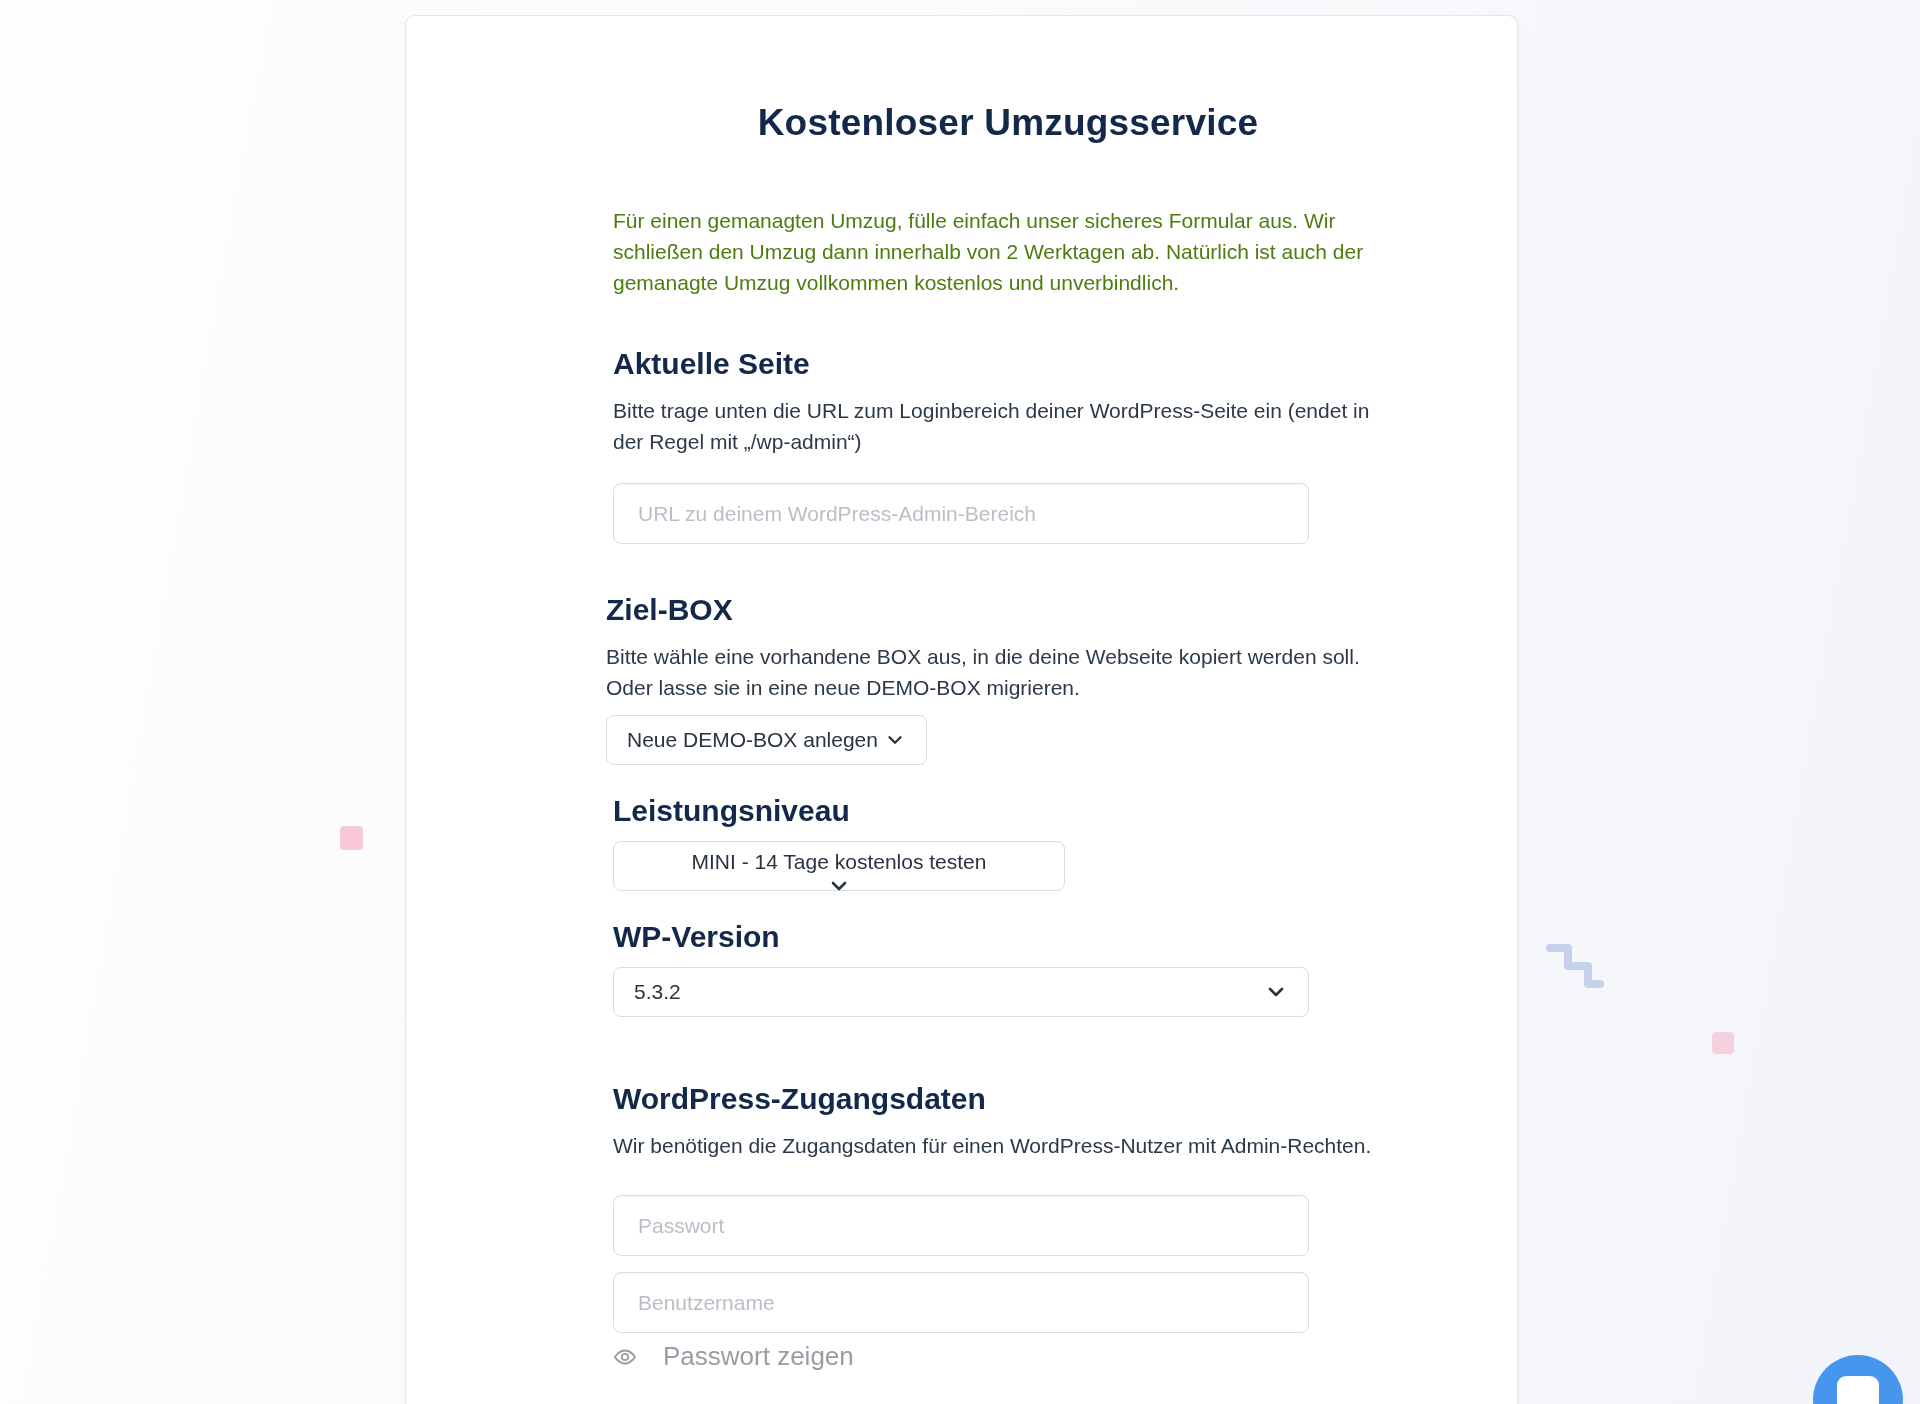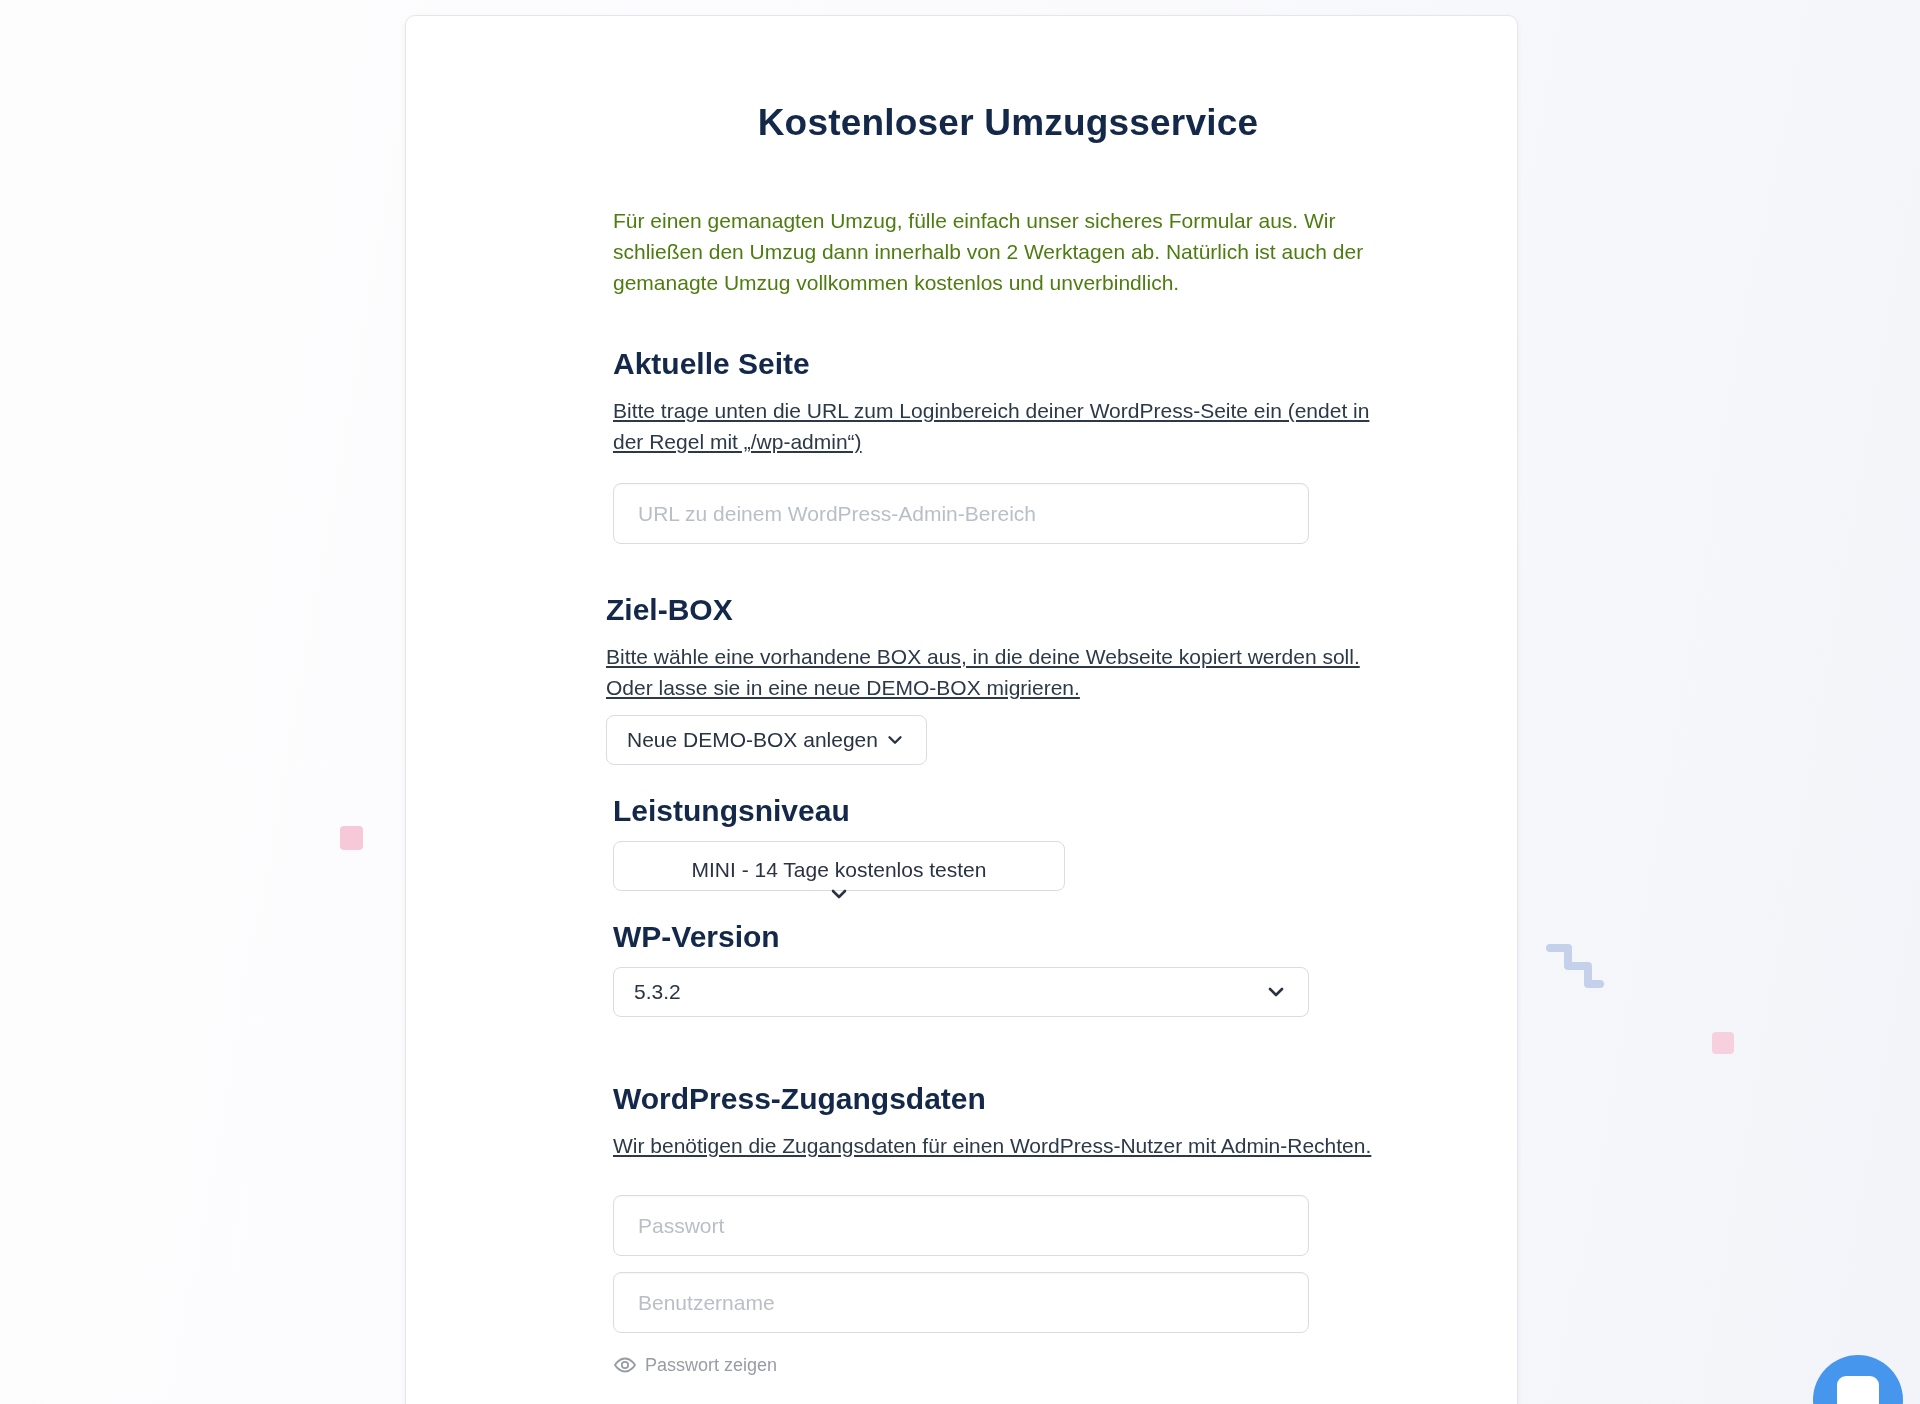--- a/index.html
+++ b/index.html
@@ -62,21 +62,20 @@
   .h-ziel       { margin-top: 48px; margin-left: -7px; }
   .h-leistung   { margin-top: 28px; }
   .h-wp         { margin-top: 28px; }
   .h-creds      { margin-top: 64px; }
   .desc {
     margin-top: 13px;
     font-size: 21px;
     line-height: 31px;
     color: #2c3948;
     width: 790px;
-    text-decoration: underline;
   }
   .desc.ziel { margin-left: -7px; }
 
   .text-input {
     display: block;
     margin-top: 26px;
     width: 696px; height: 61px;
     border: 1px solid #d9dce1;
     border-radius: 8px;
     background: #fff;
@@ -92,38 +91,38 @@
   .text-input.pass  { margin-top: 34px; }
 
   .select-box {
     margin-top: 12px;
     height: 50px;
     border: 1px solid #d9dce1;
     border-radius: 8px;
     background: #fff;
     display: inline-flex;
     align-items: center;
-    padding: 16px 20px;
+    padding: 8px 20px;
     font-size: 21px;
     color: #2a3342;
     cursor: pointer;
     user-select: none;
     text-align: center;
   }
   .select-box .chev { display: inline-flex; flex: 0 0 auto; }
   .select-demo { margin-left: -7px; gap: 6px; }
   .select-mini { width: 452px; justify-content: space-between; flex-direction: column; }
   .select-wp   { width: 696px; justify-content: space-between; }
 
   .show-pass {
-    margin-top: 20px;
+    margin-top: 8px;
     display: inline-flex;
     align-items: center;
-    gap: 8px;
-    font-size: 18px;
+    gap: 26px;
+    font-size: 26px;
     color: #989ca5;
     cursor: pointer;
   }
   .show-pass svg { display: block; }
 
   
   .chat-button {
     position: absolute;
     left: 1813px; top: 1355px;
     width: 90px; height: 90px;

